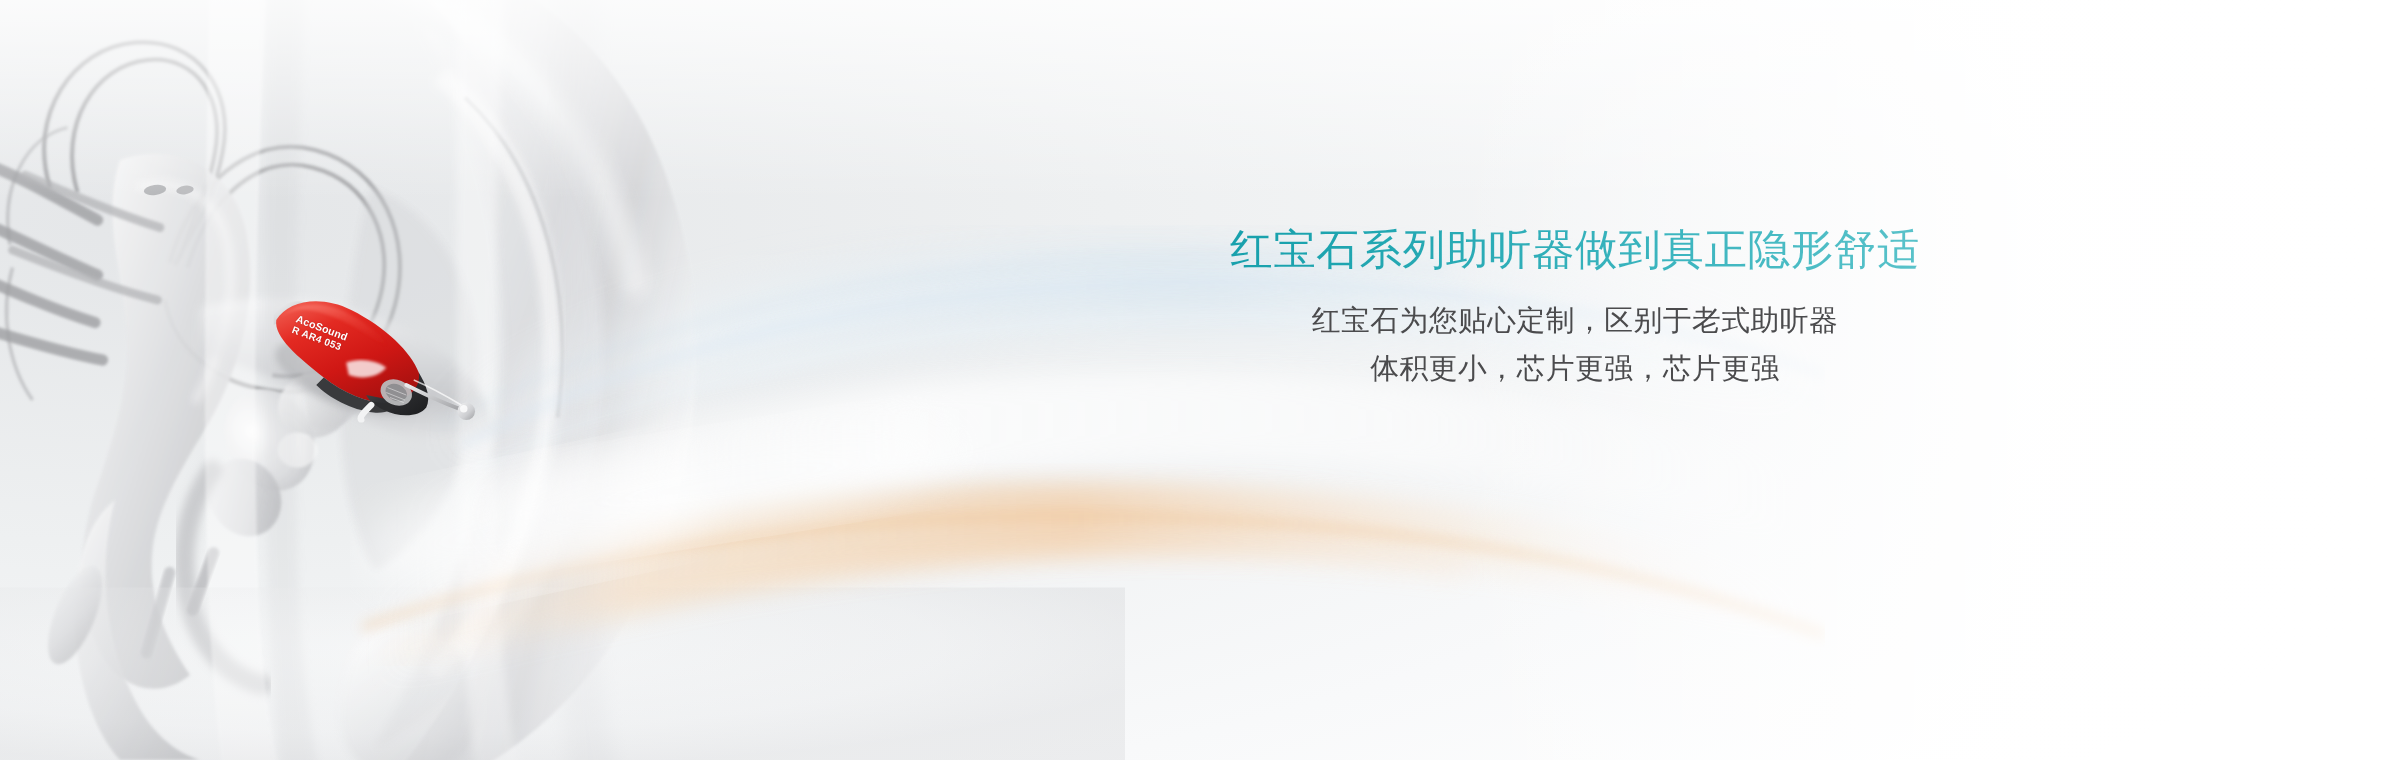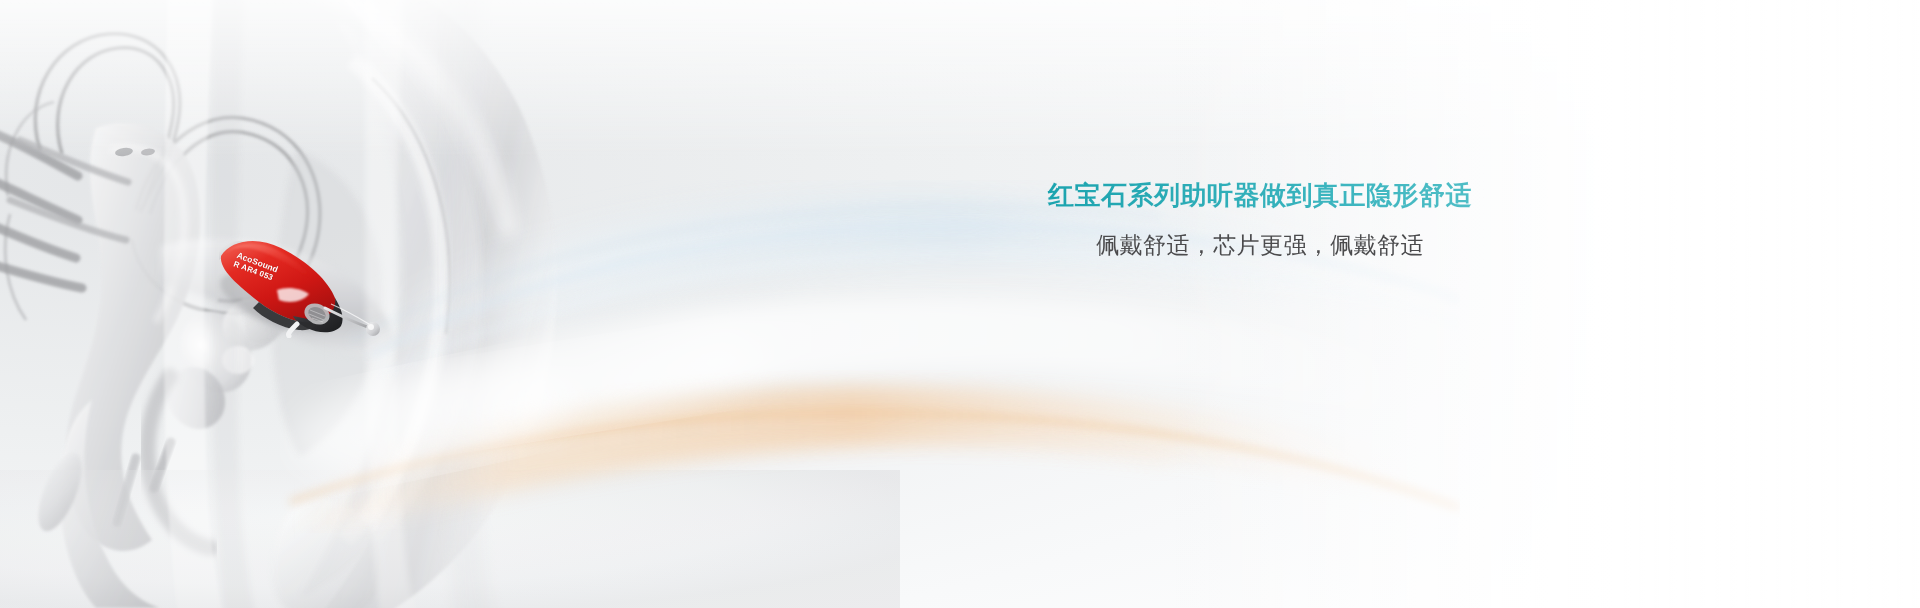--- a/index.html
+++ b/index.html
@@ -71,24 +71,24 @@
   .device-model { font-size:8px; font-weight:bold; letter-spacing:.25px; }
 
   
   .copy {
     position:absolute;
     left:760px; top:178px;
     width:1000px;
     text-align:center;
   }
   .headline {
-    font-size:26px;
+    font-size:34px;
     line-height:1.32;
     letter-spacing:.5px;
-    font-weight:700;
+    font-weight:400;
     white-space:nowrap;
     background-image:linear-gradient(90deg,#0b96a6 0%,#1ba3ae 28%,#3cb5bf 58%,#62c6cd 84%,#6fcbd1 100%);
     -webkit-background-clip:text;
     background-clip:text;
     color:#1ba3ae;
     -webkit-text-fill-color:transparent;
   }
   .subcopy {
     margin-top:14px;
     color:#4b4b4d;
@@ -373,17 +373,18 @@
       <div class="device-model">R AR4 053</div>
     </div>
   </div>
 
   <div class="bg-top-fade"></div>
   <div class="bg-right-fade"></div>
 
   <div class="copy">
     <div class="headline">红宝石系列助听器做到真正隐形舒适</div>
     <div class="subcopy">
-      <div>佩戴舒适，芯片更强，佩戴舒适</div>
+      <div>红宝石为您贴心定制，区别于老式助听器</div>
+      <div>体积更小，芯片更强，芯片更强</div>
     </div>
   </div>
 
 </div>
 
 </body></html>

